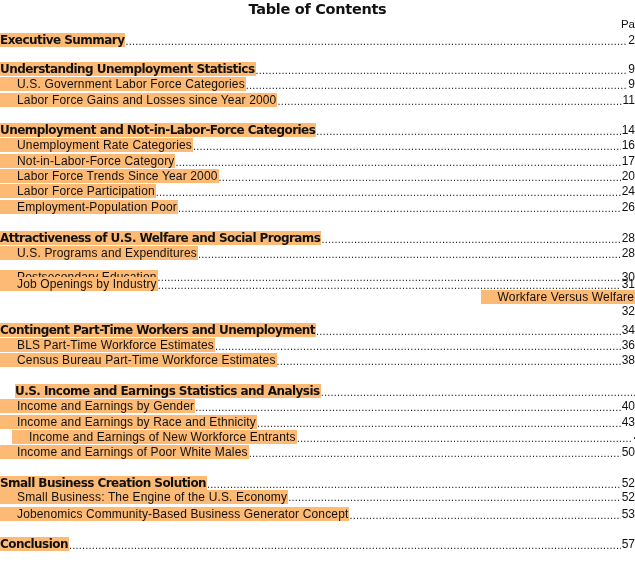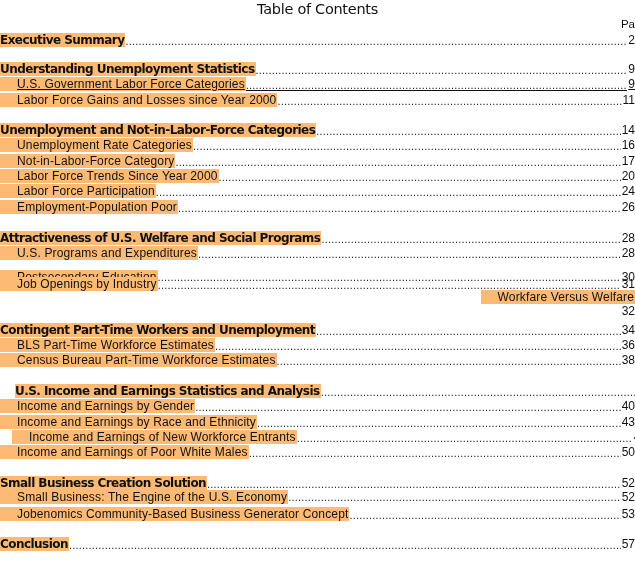--- a/index.html
+++ b/index.html
@@ -1,18 +1,18 @@
 <!DOCTYPE html>
 <html><head>
 <meta charset="utf-8">
 <style>
   html, body { margin:0; padding:0; background:#ffffff; }
   body { width:635px; height:577px; position:relative; overflow:hidden; color:#111; }
   .title { position:absolute; top:1px; left:0; width:635px; text-align:center;
-    font-family:"DejaVu Sans", sans-serif; font-weight:normal; font-size:14.5px; letter-spacing:-0.3px; }
+    font-family:"DejaVu Sans", sans-serif; font-weight:bold; font-size:14.5px; letter-spacing:-0.3px; }
   .pa { position:absolute; top:18px; right:0; font-family:"Liberation Sans", sans-serif; font-size:11.5px; }
   .row { position:absolute; left:0; width:635px; height:16px; display:flex; align-items:flex-end; }
   .row .lbl { white-space:nowrap; background:#fdba74; padding-right:1px; }
   .row .dots { flex:1; overflow:hidden; white-space:nowrap; font-family:"Liberation Sans", sans-serif;
      font-size:11px; letter-spacing:0.2px; color:#222; line-height:12px; }
   .row .pg { white-space:nowrap; padding-left:1px; font-family:"Liberation Sans", sans-serif; font-size:12px; text-align:right; }
   .row.h .lbl { font-family:"DejaVu Sans", sans-serif; font-weight:bold; font-size:12px; letter-spacing:-0.55px; }
   .row.s .lbl { font-family:"Liberation Sans", sans-serif; font-size:12px; padding-left:17px; letter-spacing:0.15px; }
 </style>
 </head>
@@ -24,21 +24,21 @@
     <div class="row h" style="top: 31px;">
       <span class="lbl">Executive Summary</span>
       <span class="dots">................................................................................................................................................................................................................................................................................................................................................................................................................</span>
       <span class="pg">2</span>
     </div>
     <div class="row h" style="top: 60px;">
       <span class="lbl">Understanding Unemployment Statistics</span>
       <span class="dots">................................................................................................................................................................................................................................................................................................................................................................................................................</span>
       <span class="pg">9</span>
     </div>
-    <div class="row s" style="top: 75px; text-decoration: underline;">
+    <div class="row s" style="top: 75px;">
       <span class="lbl">U.S. Government Labor Force Categories</span>
       <span class="dots">................................................................................................................................................................................................................................................................................................................................................................................................................</span>
       <span class="pg">9</span>
     </div>
     <div class="row s" style="top: 91px;">
       <span class="lbl">Labor Force Gains and Losses since Year 2000</span>
       <span class="dots">................................................................................................................................................................................................................................................................................................................................................................................................................</span>
       <span class="pg">11</span>
     </div>
     <div class="row h" style="top: 121px;">

